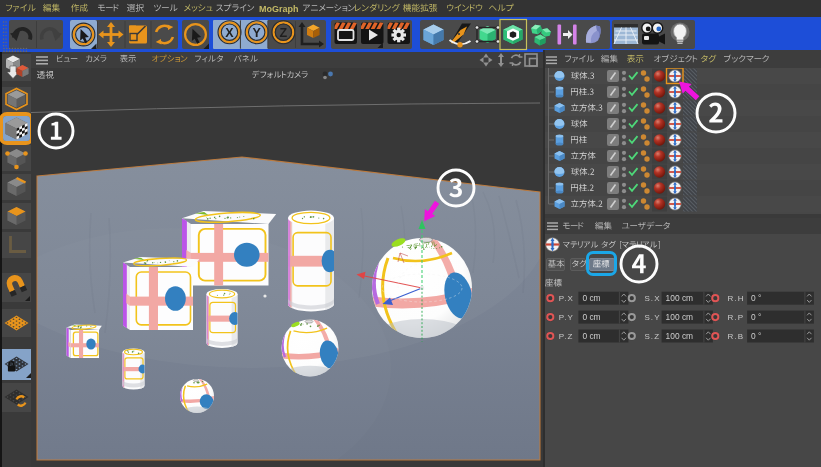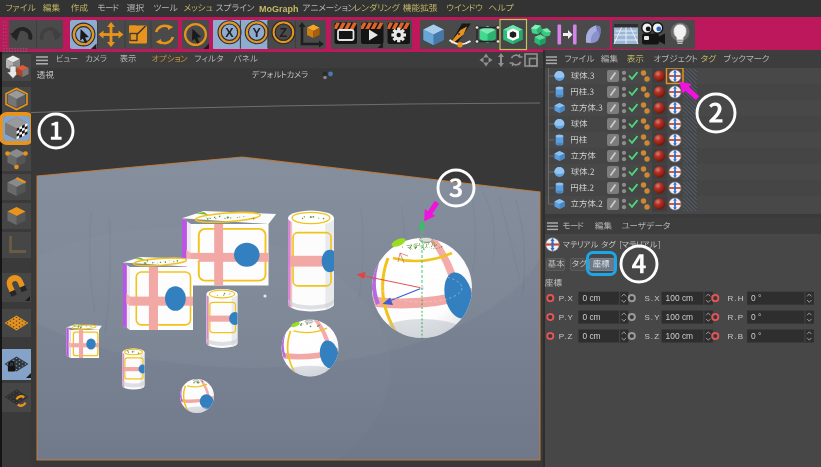--- a/index.html
+++ b/index.html
@@ -1,15 +1,15 @@
 <!DOCTYPE html>
 <html><head><meta charset="utf-8"><style>
 *{margin:0;padding:0;box-sizing:border-box}
 html,body{width:821px;height:467px;overflow:hidden;background:#333;}
-#root{position:absolute;left:0;top:0;width:821px;height:376px;background:#be185d;
+#root{position:absolute;left:0;top:0;width:821px;height:376px;background:#1d4ed8;
  font-family:"Liberation Sans",sans-serif;}
 .abs{position:absolute;}
 svg.jp{position:absolute;overflow:visible;}
 .lat{position:absolute;white-space:pre;}
 </style></head><body>
 <div id="root">
 
 <svg width="0" height="0" style="position:absolute">
       <defs>
 <path id="g0" d="M861 665Q856 654 852 642Q849 630 846 615Q838 575 825 528Q812 480 794 430Q775 379 750 332Q726 284 697 246Q651 188 595 138Q539 87 467 47Q395 7 303 -22L235 53Q333 78 404 114Q476 149 530 195Q584 241 625 294Q661 339 688 397Q714 455 732 514Q749 572 756 620Q742 620 703 620Q664 620 611 620Q558 620 500 620Q443 620 390 620Q337 620 298 620Q259 620 245 620Q215 620 190 619Q165 618 145 617V705Q159 704 176 702Q193 700 211 700Q229 699 245 699Q257 699 288 699Q319 699 362 699Q404 699 452 699Q501 699 548 699Q596 699 638 699Q679 699 708 699Q737 699 747 699Q758 699 772 700Q786 700 800 704Z"></path>

